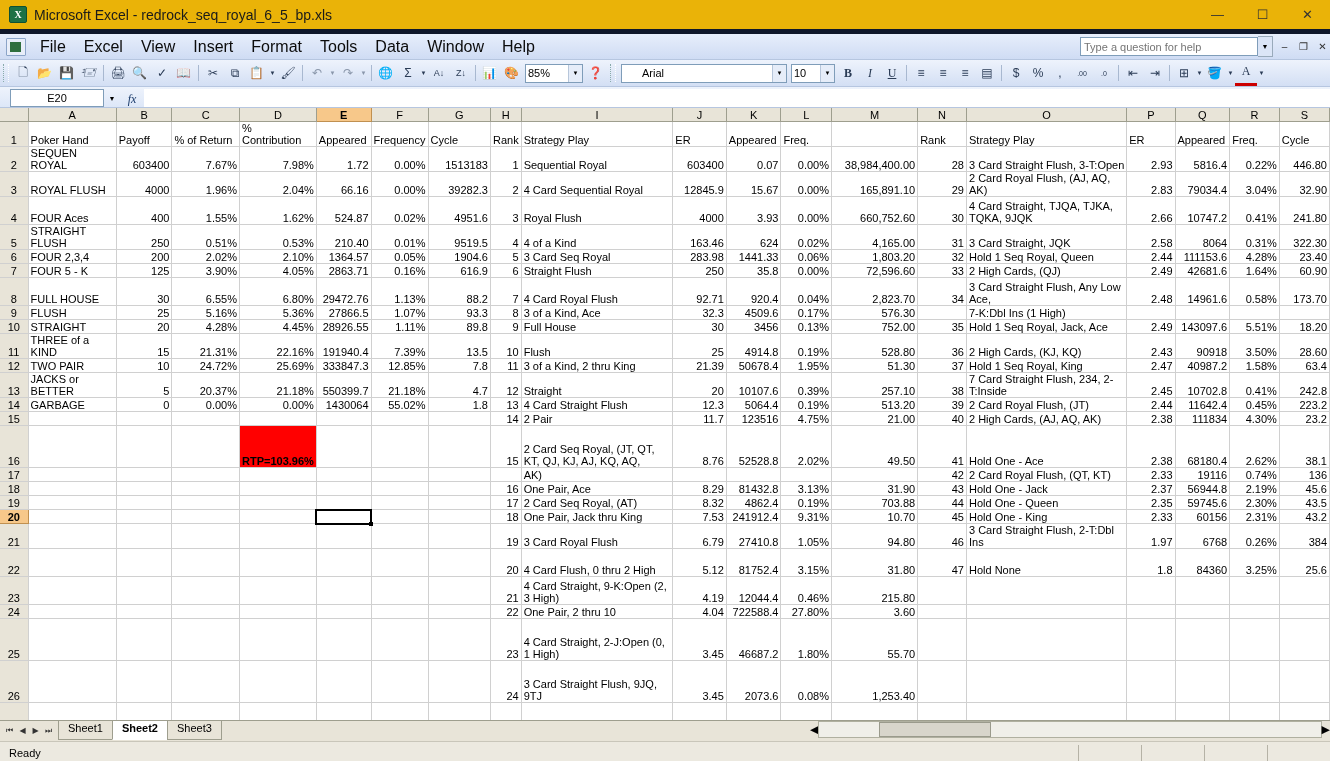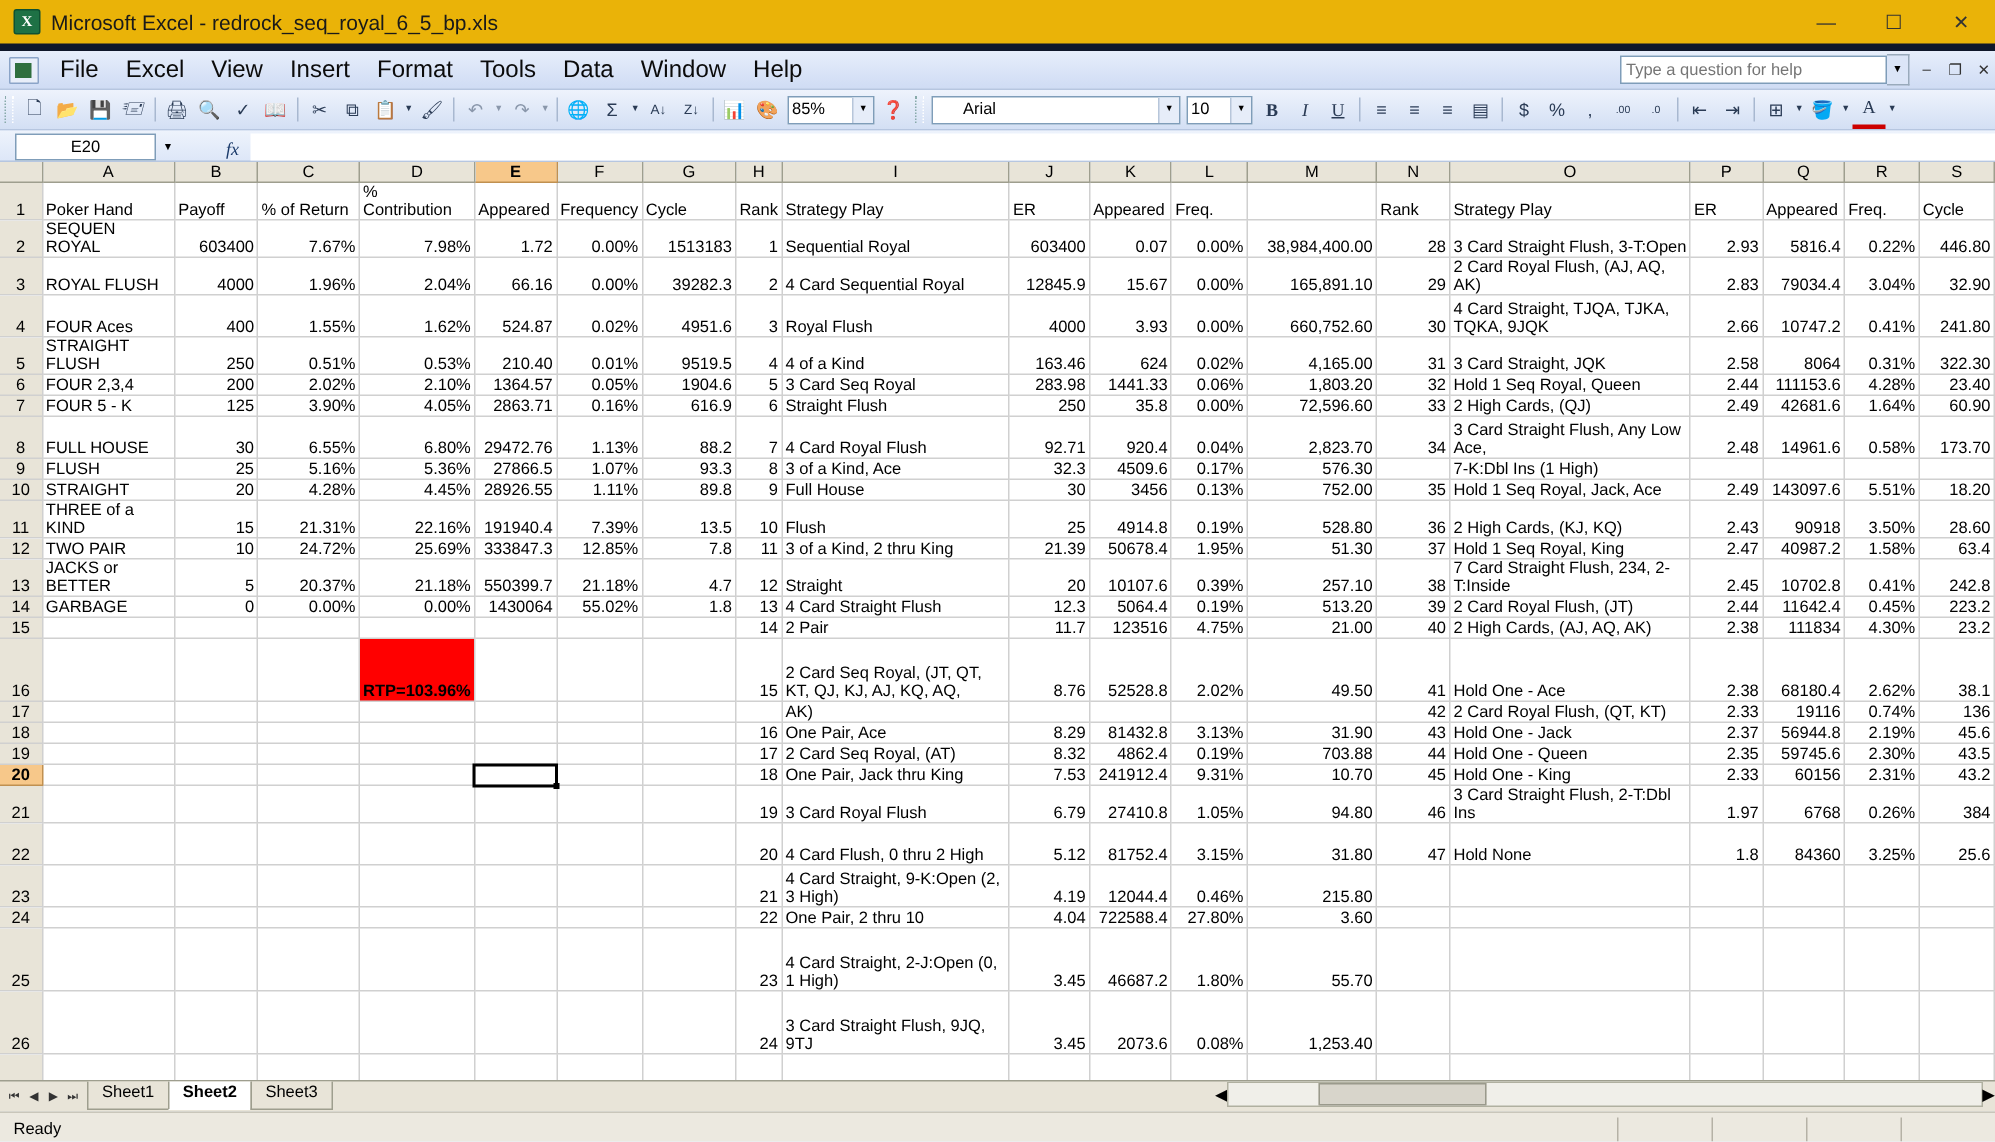--- a/index.html
+++ b/index.html
@@ -51,21 +51,21 @@
         font-family:"Liberation Sans",sans-serif;background:#fff;}
   .tcombo .arw{width:13px;height:17px;background:#e6edf9;border-left:1px solid #b7c6da;
         display:flex;align-items:center;justify-content:center;font-size:6px;}
   
   #formulabar{height:20px;background:linear-gradient(#eef3fc,#dde7f8);display:flex;align-items:flex-end;
             border-bottom:1px solid #b6c6e0;}
   #namebox{width:92px;height:16px;background:#fff;border:1px solid #7f9db9;margin-left:10px;
             display:flex;align-items:center;justify-content:center;font-size:11px;}
   #nameboxarw{width:16px;height:18px;display:flex;align-items:center;justify-content:center;font-size:7px;}
   #fxbtn{width:24px;text-align:center;font-style:italic;font-family:"Liberation Serif",serif;
-            font-size:12px;color:#1a3a6a;margin-left:23px;}
+            font-size:12px;color:#1a3a6a;}
   #fxinput{flex:1;height:18px;background:#fff;border:none;}
   
   #gridwrap{position:relative;background:#fff;height:612px;overflow:hidden;}
   table.gt{border-collapse:collapse;table-layout:fixed;}
   table.gt td,table.gt th{
     border-right:1px solid #d0d0d0;border-bottom:1px solid #d0d0d0;
     font-size:11px;font-family:"Liberation Sans",sans-serif;
     padding:0 2px;overflow:hidden;white-space:pre-line;color:#000;
     vertical-align:bottom;line-height:12px;
   }

